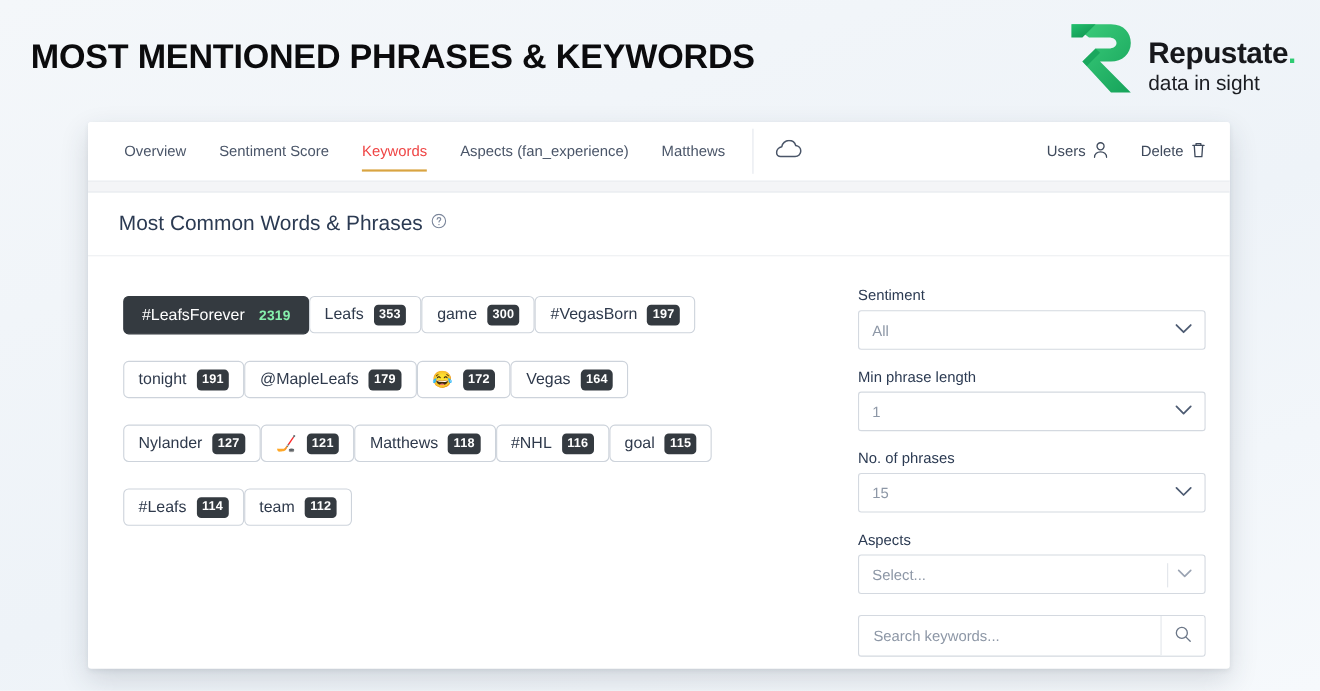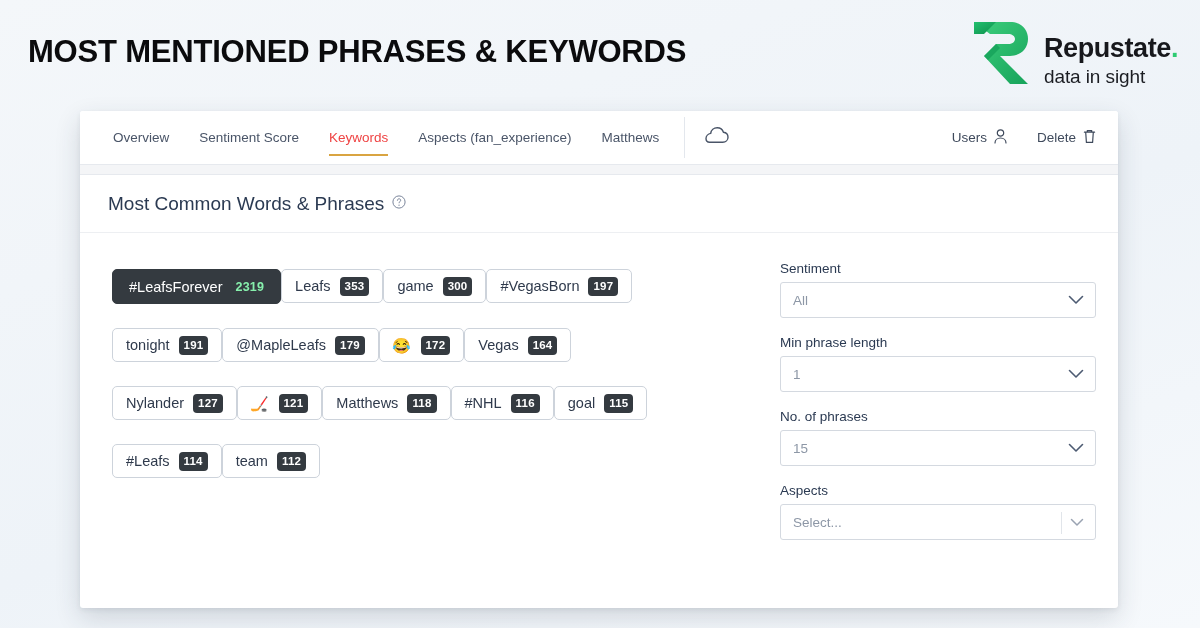--- a/index.html
+++ b/index.html
@@ -498,16 +498,27 @@
           <span class="value">Select...</span>
           <span class="sep"></span>
           <span class="chev">
             <svg width="14" height="9" viewBox="0 0 14 9" fill="none" xmlns="http://www.w3.org/2000/svg">
               <path d="M1.5 1.5L7 7L12.5 1.5" stroke="#9aa3b2" stroke-width="1.5" stroke-linecap="round" stroke-linejoin="round"></path>
             </svg>
           </span>
         </div>
       </div>
 
+      <div class="search-wrap">
+        <input class="search-input" type="text" placeholder="Search keywords..." style="">
+        <button class="search-btn">
+          <span>
+            <svg width="15" height="15" viewBox="0 0 15 15" fill="none" xmlns="http://www.w3.org/2000/svg">
+              <circle cx="6.4" cy="6.4" r="5" stroke="#6b7687" stroke-width="1.2"></circle>
+              <path d="M10.2 10.2L14 14" stroke="#6b7687" stroke-width="1.2" stroke-linecap="round"></path>
+            </svg>
+          </span>
+        </button>
+      </div>
 
     </div>
   </div>
 </div>
 
 </body></html>

